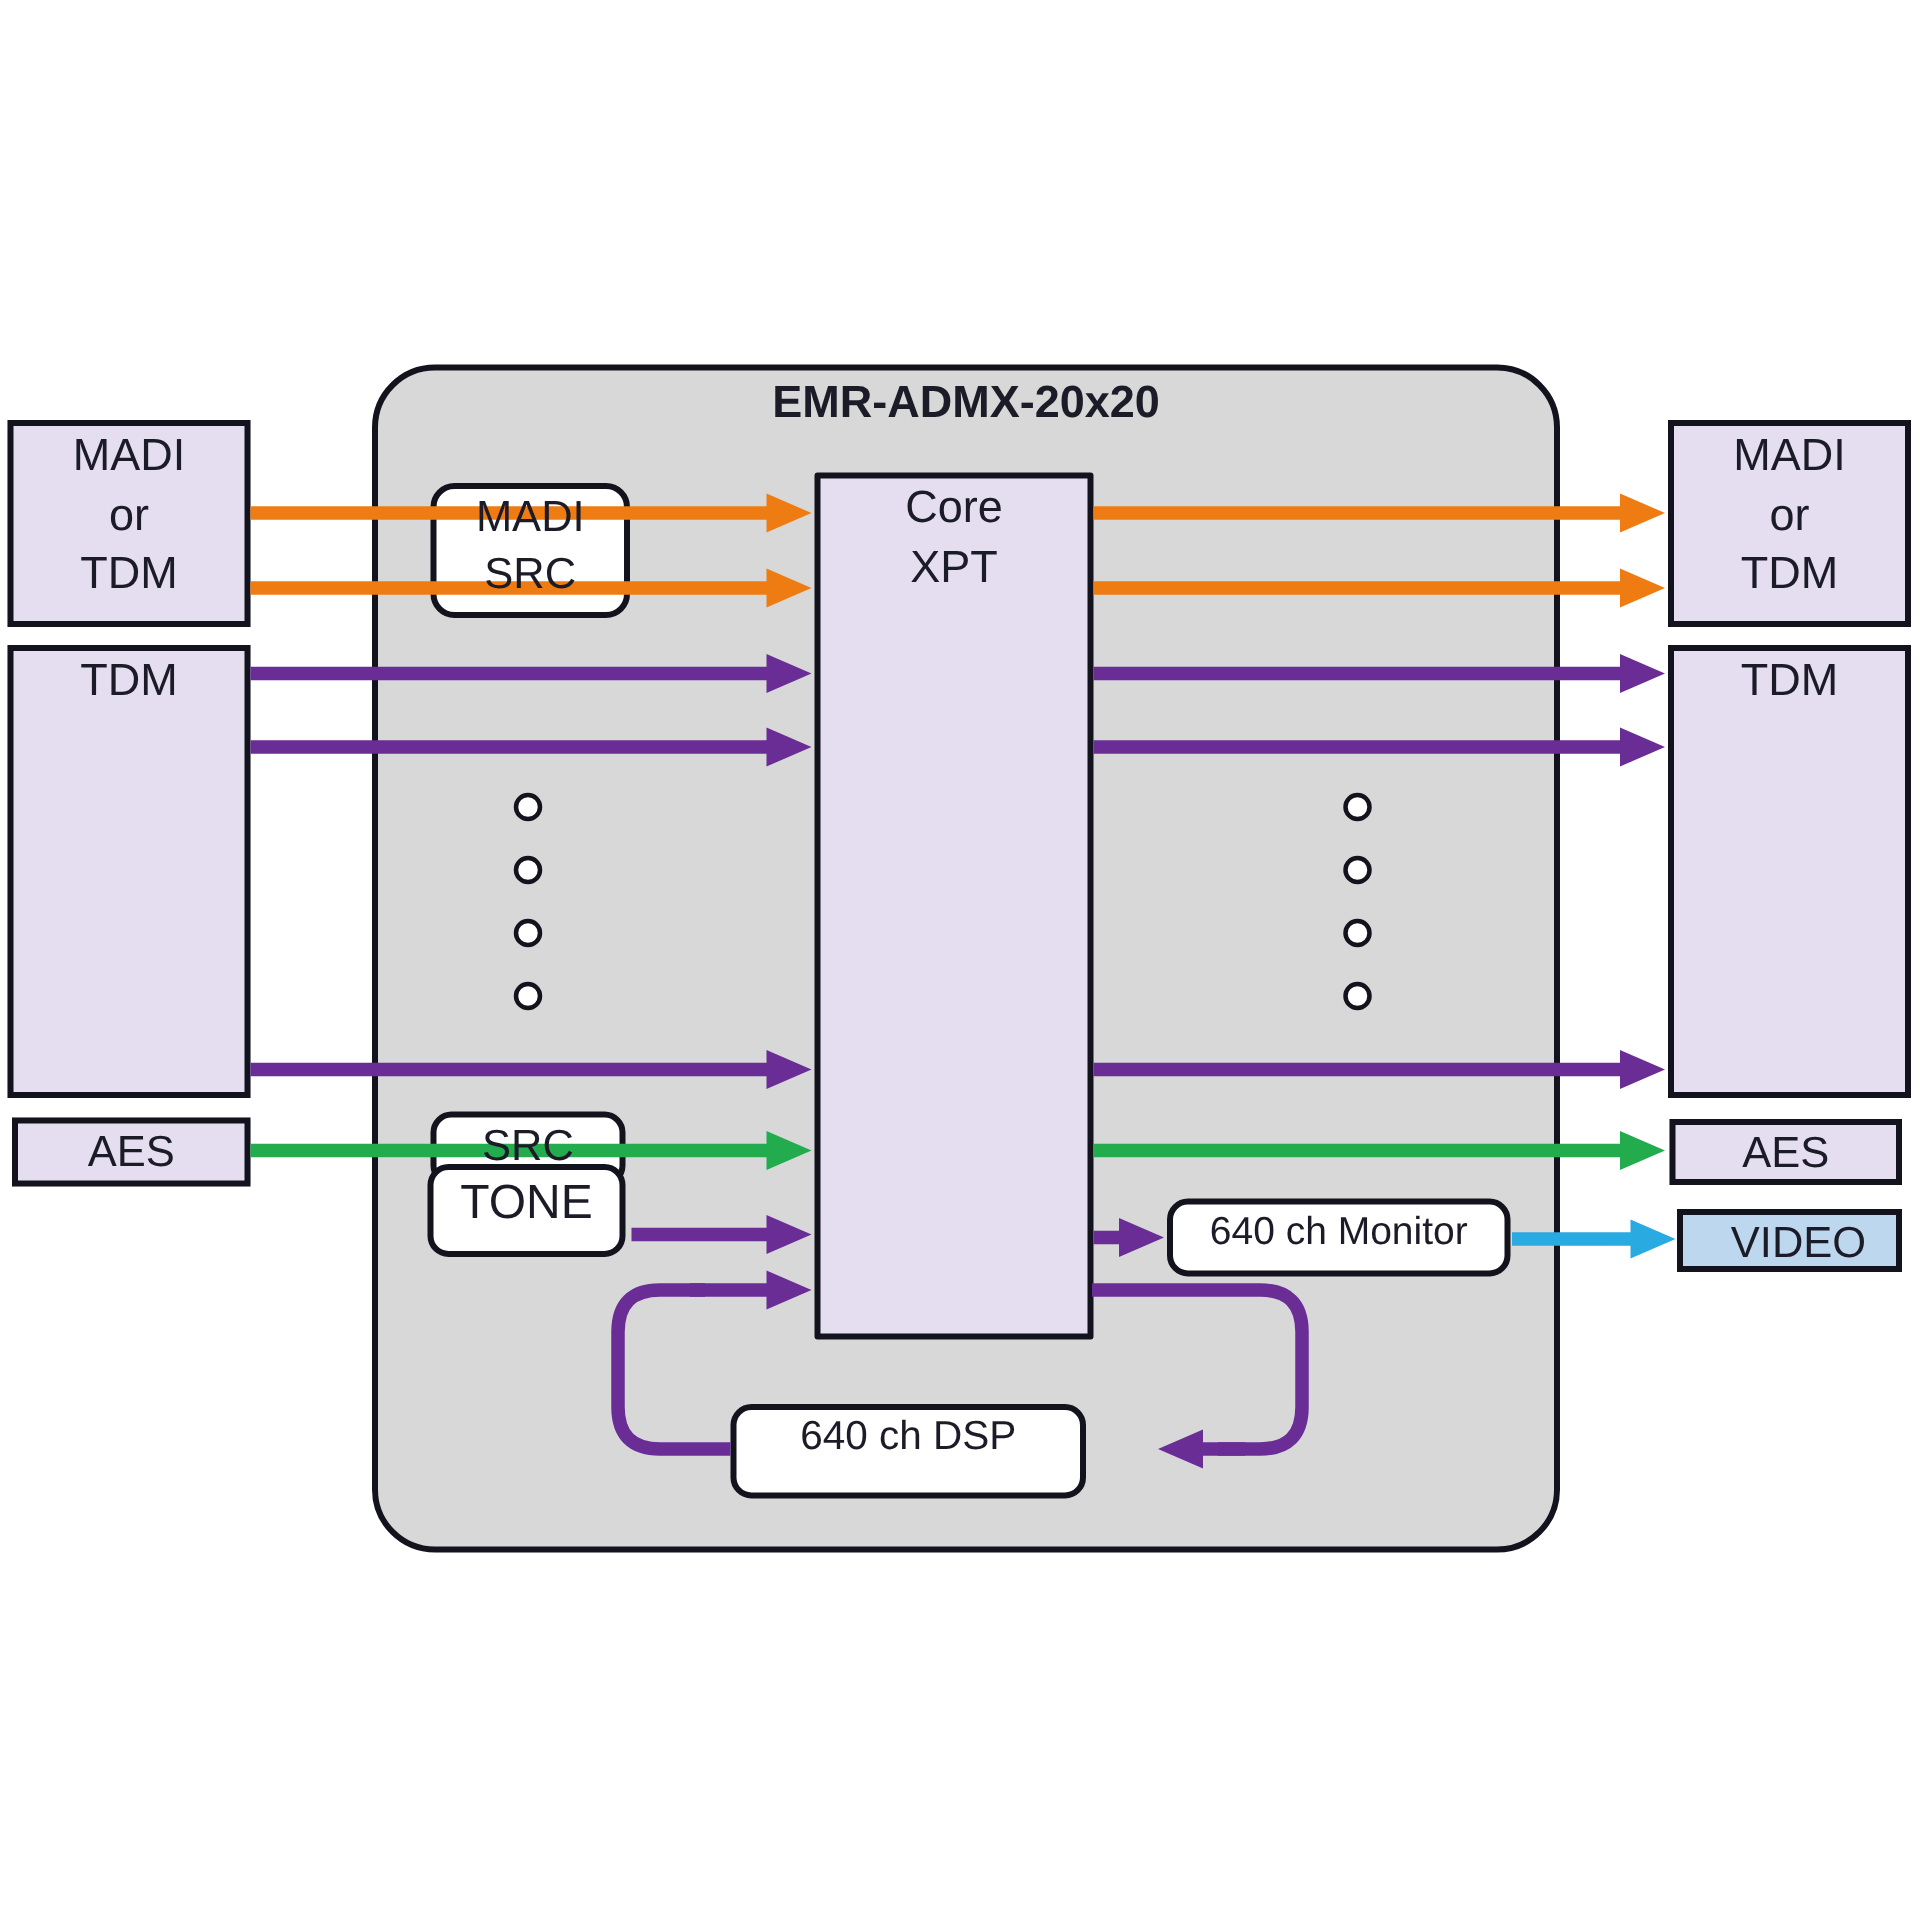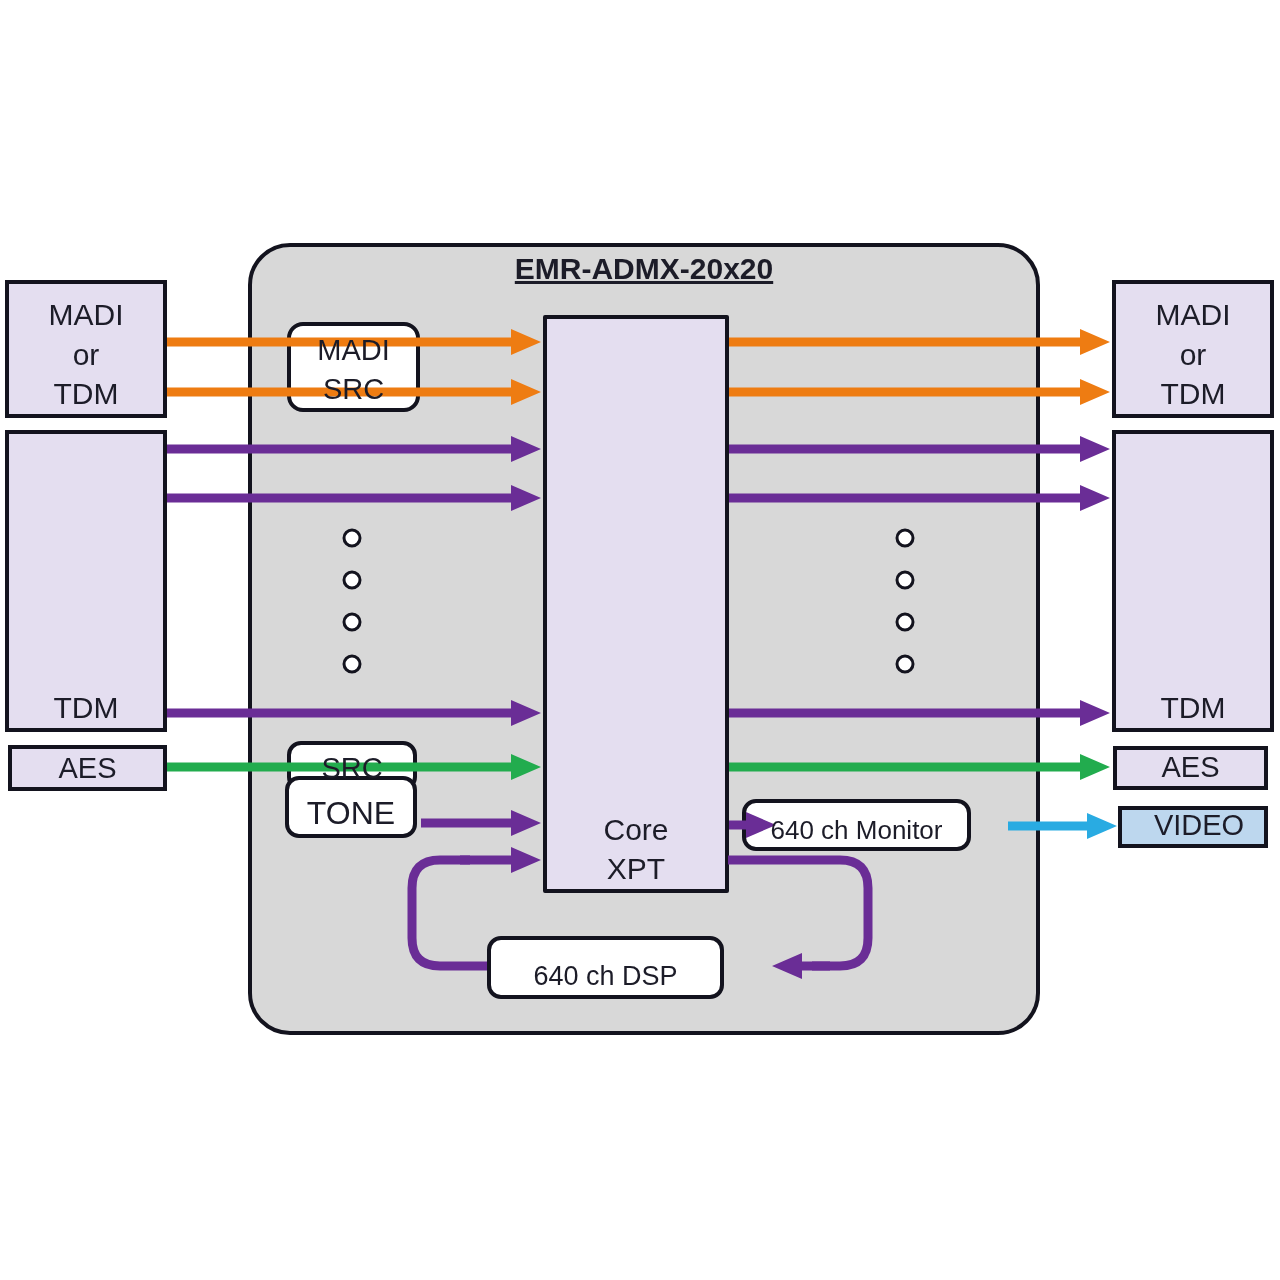--- a/index.html
+++ b/index.html
@@ -4,21 +4,21 @@
 <style>
   html,body { margin:0; padding:0; background:#ffffff; }
   .canvas {
     position:relative; width:1280px; height:1280px; background:#ffffff;
     font-family:"Liberation Sans", sans-serif; color:var(--text, #1c1c28);
     overflow:hidden;
   }
   .box {
     position:absolute; box-sizing:border-box;
     border:4px solid var(--border_dark, #13131e);
-    display:flex; align-items:flex-end; justify-content:center; text-align:center;
+    display:flex; align-items:flex-start; justify-content:center; text-align:center;
   }
   .lav   { background:var(--lavender, #e4def0); }
   .white { background:var(--white_box, #ffffff); border-radius:14px; }
   .outer { background:var(--outer_fill, #d8d8d8); border-radius:42px; }
   .vid   { background:var(--video_blue, #bdd7ee); }
   .lbl {
     position:relative; z-index:2; white-space:pre-line; line-height:1.32;
     color:var(--text, #1c1c28);
   }
   .title {
@@ -27,21 +27,21 @@
   }
   .arrows { position:absolute; left:0; top:0; z-index:1; pointer-events:none; }
   .loop { fill:none; stroke-width:9; }
 </style>
 </head>
 <body>
 
 <div class="canvas">
 
   <div class="box outer" style="left:248px; top:243px; width:792px; height:792px;"></div>
-  <div class="title" style="left:248px; top:252px; width:792px;text-decoration:underline;">EMR-ADMX-20x20</div>
+  <div class="title" style="left:248px; top:252px; width:792px;">EMR-ADMX-20x20</div>
 
   <div class="box lav" style="left:5px; top:280px; width:162px; height:138px; font-size:30px;">
     <span class="lbl">MADI
 or
 TDM</span>
   </div>
   <div class="box lav" style="left:5px; top:430px; width:162px; height:302px; font-size:30px;">
     <span class="lbl">TDM</span>
   </div>
   <div class="box lav" style="left:8px; top:745px; width:159px; height:46px; font-size:29px;">
@@ -55,21 +55,21 @@
   <div class="box white" style="left:287px; top:322px; width:133px; height:90px; border-radius:16px; font-size:29px;">
     <span class="lbl">MADI
 SRC</span>
   </div>
   <div class="box white" style="left:287px; top:741px; width:130px; height:50px; font-size:29px;">
     <span class="lbl">SRC</span>
   </div>
   <div class="box white" style="left:285px; top:776px; width:132px; height:62px; font-size:32px;">
     <span class="lbl">TONE</span>
   </div>
-  <div class="box white" style="left:742px; top:799px; width:229px; height:52px; font-size:26px;">
+  <div class="box white" style="left:778px; top:799px; width:229px; height:52px; font-size:26px;">
     <span class="lbl">640 ch Monitor</span>
   </div>
   <div class="box white" style="left:487px; top:936px; width:237px; height:63px; font-size:27px;">
     <span class="lbl">640 ch DSP</span>
   </div>
 
   <div class="box lav" style="left:1112px; top:280px; width:162px; height:138px; font-size:30px;">
     <span class="lbl">MADI
 or
 TDM</span>

